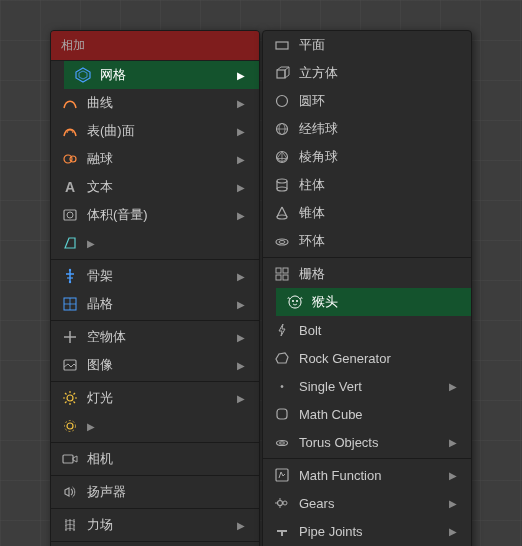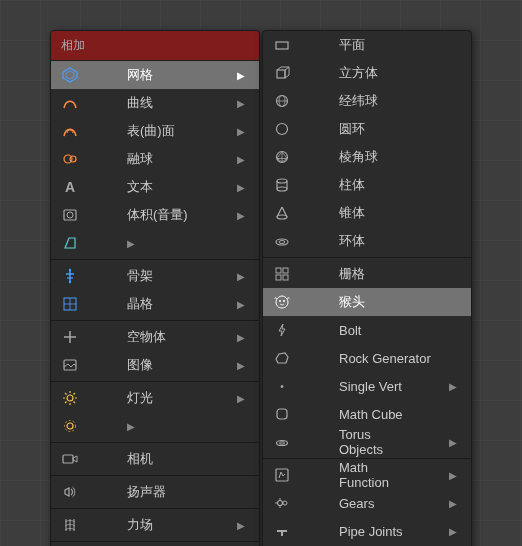--- a/index.html
+++ b/index.html
@@ -67,26 +67,26 @@
     }
 
     .menu-item {
       display: flex;
       align-items: center;
       padding: 4px 10px;
       color: #cccccc;
       cursor: pointer;
       position: relative;
       height: 28px;
-      gap: 40px;
     }
 
     .menu-item.active {
-      background-color: #737373;
+      background-color: #14532d;
       color: #ffffff;
+      margin-left: 13px;
     }
 
     .menu-item .item-icon {
       width: 18px;
       height: 18px;
       margin-right: 8px;
       display: flex;
       align-items: center;
       justify-content: center;
       flex-shrink: 0;
@@ -379,34 +379,34 @@
           <line x1="15" y1="2" x2="11" y2="5" stroke="#aaa" stroke-width="1"></line>
         </svg>
       </span>
       <span class="item-label">立方体</span>
     </div>
 
     <div class="menu-item">
       <span class="item-icon icon-gray">
         <svg class="icon-svg" viewBox="0 0 16 16" fill="none">
           <circle cx="8" cy="8" r="5.5" stroke="#aaa" stroke-width="1.2" fill="none"></circle>
+        </svg>
+      </span>
+      <span class="item-label">圆环</span>
+    </div>
+
+    <div class="menu-item">
+      <span class="item-icon icon-gray">
+        <svg class="icon-svg" viewBox="0 0 16 16" fill="none">
+          <circle cx="8" cy="8" r="5.5" stroke="#aaa" stroke-width="1.2" fill="none"></circle>
           <ellipse cx="8" cy="8" rx="3" ry="5.5" stroke="#aaa" stroke-width="0.8" fill="none"></ellipse>
           <line x1="2.5" y1="8" x2="13.5" y2="8" stroke="#aaa" stroke-width="0.8"></line>
         </svg>
       </span>
       <span class="item-label">经纬球</span>
-    </div>
-
-    <div class="menu-item">
-      <span class="item-icon icon-gray">
-        <svg class="icon-svg" viewBox="0 0 16 16" fill="none">
-          <circle cx="8" cy="8" r="5.5" stroke="#aaa" stroke-width="1.2" fill="none"></circle>
-        </svg>
-      </span>
-      <span class="item-label">圆环</span>
     </div>
 
     <div class="menu-item">
       <span class="item-icon icon-gray">
         <svg class="icon-svg" viewBox="0 0 16 16" fill="none">
           <circle cx="8" cy="8" r="5.5" stroke="#aaa" stroke-width="1.2" fill="none"></circle>
           <polygon points="8,2.5 13,9.5 8,13 3,9.5" stroke="#aaa" stroke-width="0.8" fill="none"></polygon>
           <line x1="3" y1="9.5" x2="13" y2="9.5" stroke="#aaa" stroke-width="0.8"></line>
           <line x1="8" y1="2.5" x2="8" y2="13" stroke="#aaa" stroke-width="0.8"></line>
         </svg>

